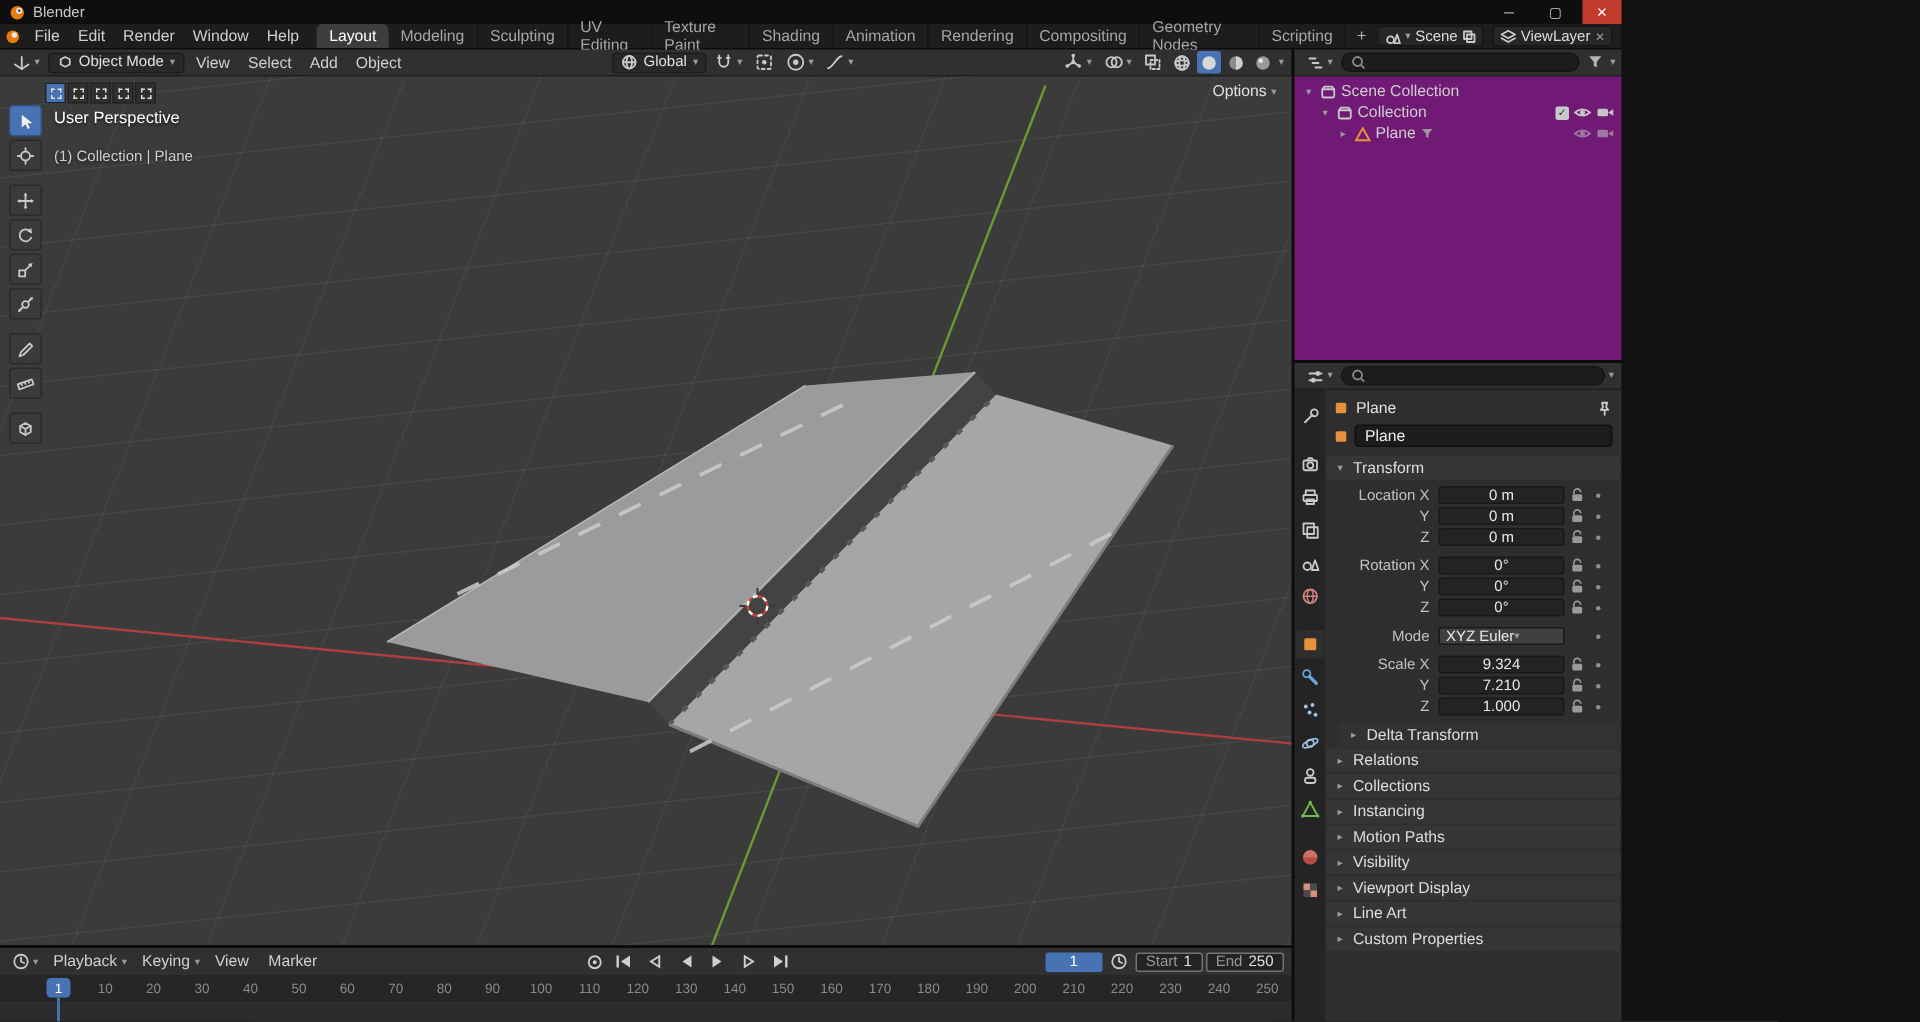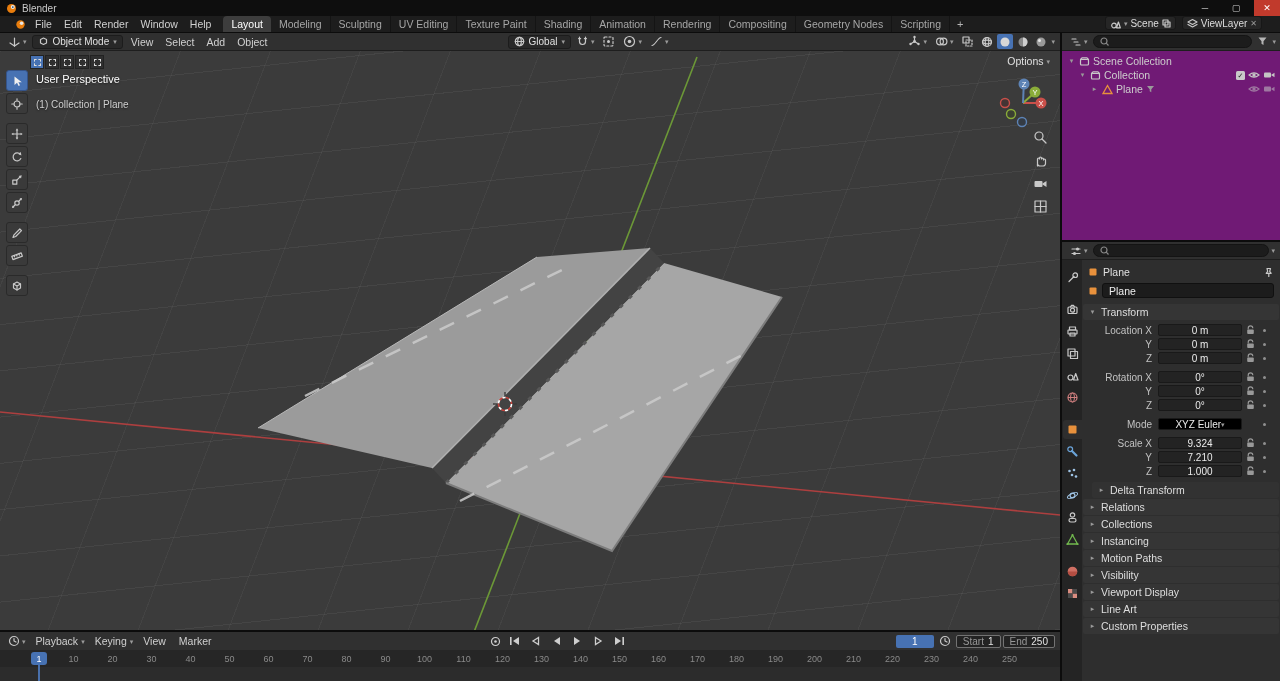--- a/index.html
+++ b/index.html
@@ -3,28 +3,28 @@
 <meta charset="utf-8">
 <style>
 *{margin:0;padding:0;box-sizing:border-box;user-select:none}
 html,body{width:1280px;height:681px;overflow:hidden}
 body{font-family:"Liberation Sans","DejaVu Sans",sans-serif;font-size:11px;color:#d6d6d6;background:#111}
 .flex{flex:1}
 svg{display:block}
 .s{fill:none;stroke:#c9c9c9;stroke-width:1.2;stroke-linecap:round;stroke-linejoin:round}
 .f{fill:#c9c9c9}
 .caret{font-size:7px;color:#9b9b9b;line-height:1}
-.app{display:flex;flex-direction:column;width:1280px;height:681px}
+.app{display:flex;flex-direction:column;width:1081px;height:681px}
 
 .titleb{height:16px;background:#0e0e0e;display:flex;align-items:center;gap:5px;padding:0 0 0 6px}
 .win-title{font-size:10px;color:#c9c9c9}
 .win-btn{width:26px;height:16px;display:flex;align-items:center;justify-content:center;font-size:9px;color:#d0d0d0}
 .win-btn.close{background:#c13a2c;color:#fff}
 
-.topbar{height:17px;background:#1d1d1d;display:flex;padding:0 12px;border-bottom:1px solid #0c0c0c}
+.topbar{height:17px;background:#1d1d1d;display:flex;align-items:center;padding:0 0;border-bottom:1px solid #0c0c0c}
 .menubar{display:flex;height:100%}
 .menu-item{display:flex;align-items:center;padding:0 6px;color:#d0d0d0;font-size:10.5px;cursor:default}
 .workspaces{display:flex;height:100%;margin-left:6px}
 .ws-tab{display:flex;align-items:center;padding:0 8px;color:#a6a6a6;font-size:10.5px;border-right:1px solid #141414}
 .ws-tab.active{background:#3d3d3d;color:#fff;border-radius:4px 4px 0 0;border-right:none}
 .ws-add{padding:0 7px;color:#b5b5b5;display:flex;align-items:center;height:100%}
 .db-sel{display:flex;align-items:center;gap:3px;background:#262626;border:1px solid #171717;border-radius:3px;height:14px;padding:0 4px;margin-right:6px;font-size:10px}
 .db-name{color:#ddd}
 .db-x{color:#9a9a9a;font-size:8px;display:flex;align-items:center}
 
@@ -92,21 +92,21 @@
 .breadcrumb{display:flex;align-items:center;gap:5px;padding:4px 6px 2px;color:#e0e0e0;font-size:10.5px}
 .name-row{display:flex;align-items:center;gap:4px;padding:3px 6px 5px}
 .name-field{flex:1;height:15px;background:#1c1c1c;border:1px solid #101010;border-radius:3px;display:flex;align-items:center;padding:0 6px;color:#ededed;font-size:10.5px}
 .panel-header{height:16px;display:flex;align-items:center;gap:4px;background:#353535;margin:1px 1px;padding:0 5px;color:#dedede;font-size:10.5px;border-radius:2px}
 .panel-header .disc{width:9px;font-size:7px;color:#9a9a9a;text-align:center}
 .subpanel{margin-left:10px;background:#323232}
 .prop-group{padding:2px 0 3px}
 .prop-row{display:flex;align-items:center;height:14px;padding-right:4px}
 .prop-label{width:76px;text-align:right;padding-right:6px;color:#c2c2c2;font-size:10px}
 .prop-field{width:84px;height:12.5px;background:#232323;border:1px solid #191919;border-radius:2px;display:flex;align-items:center;justify-content:center;color:#eaeaea;font-size:10px}
-.prop-field.dd{justify-content:center;padding:0 4px;background:#000000}
+.prop-field.dd{justify-content:flex-start;padding:0 4px;background:#404040}
 .lockcell{width:16px;display:flex;justify-content:center}
 .dotcell{width:12px;display:flex;justify-content:center}
 .anim-dot{width:3px;height:3px;border-radius:50%;background:#8f8f8f}
 </style>
 </head>
 <body>
 
 <div class="app">
 
   <div class="titleb">

